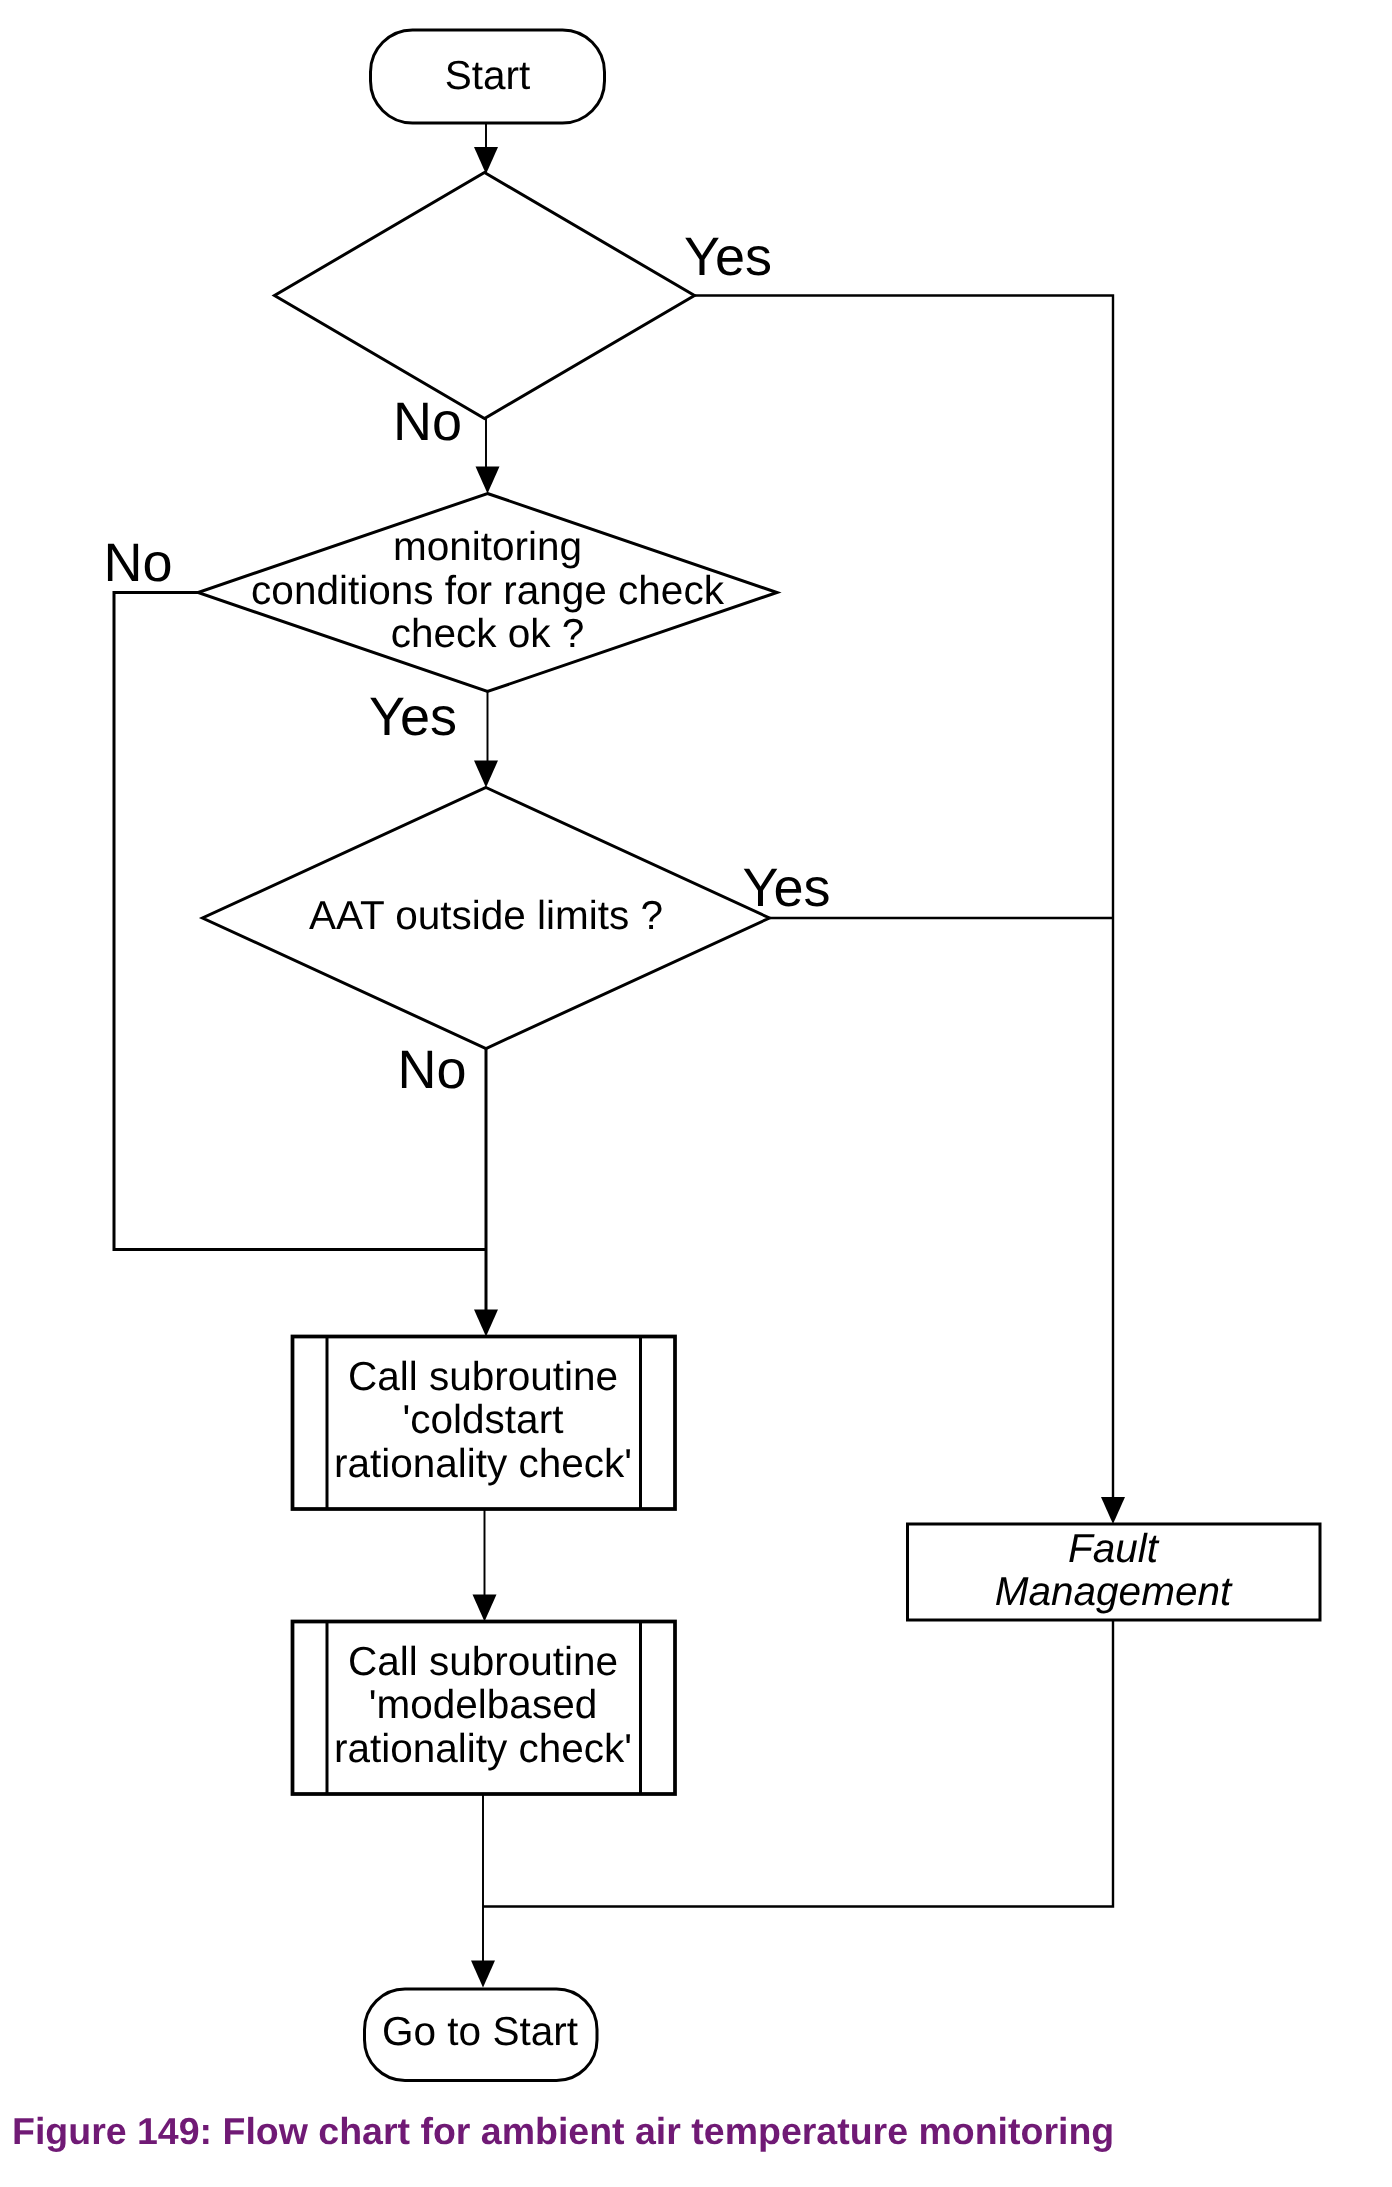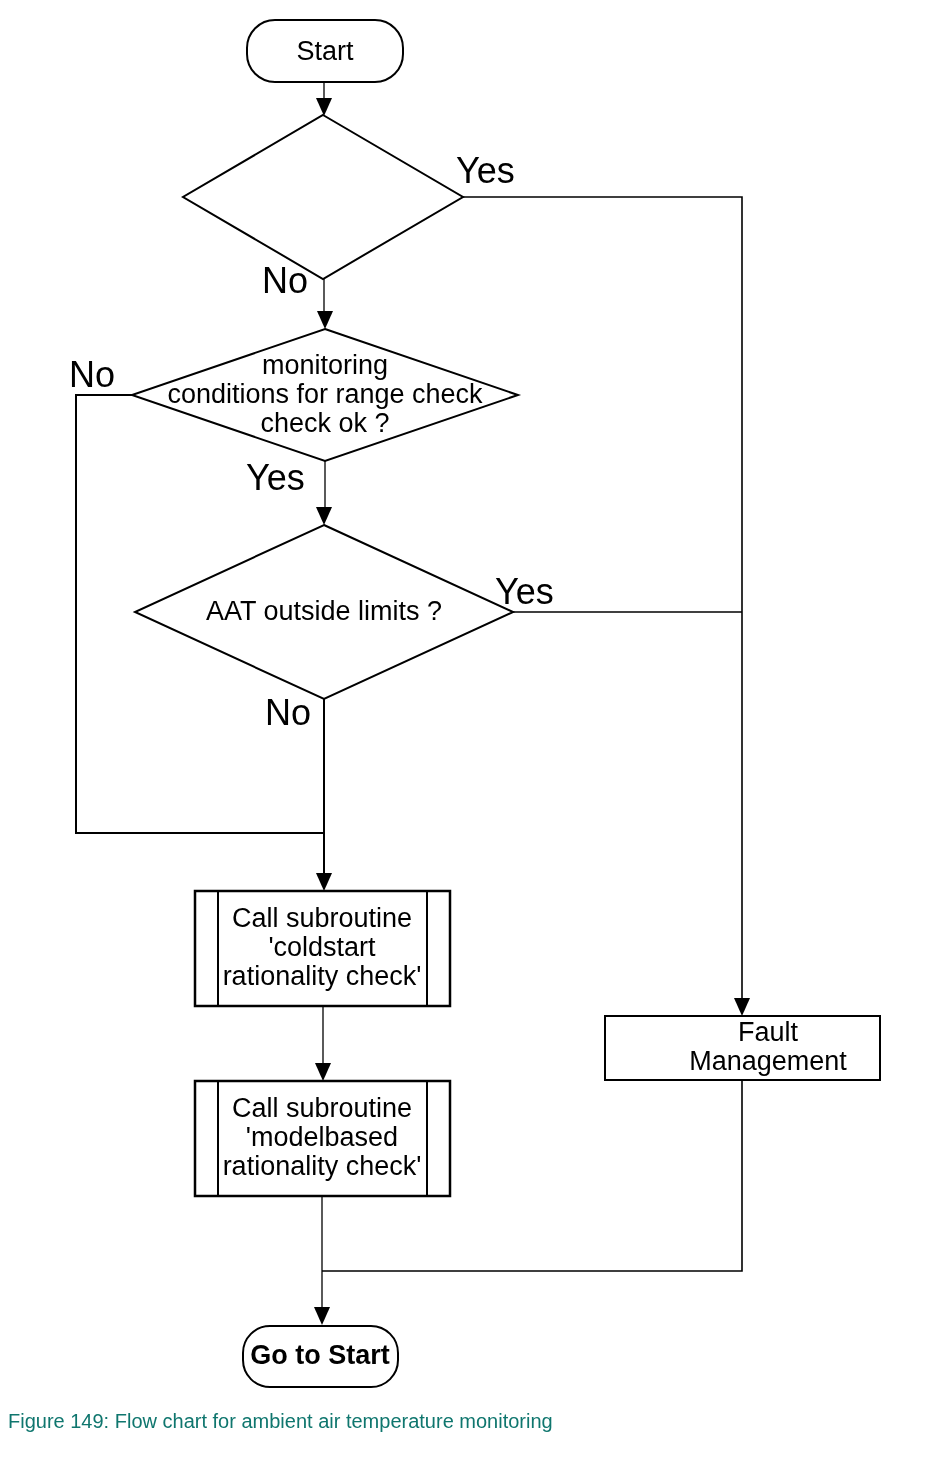--- a/index.html
+++ b/index.html
@@ -33,24 +33,24 @@
     position: absolute;
     font-size: 36px;
     line-height: 30px;
     color: #000000;
     white-space: nowrap;
   }
   .caption {
     position: absolute;
     left: 8px;
     top: 1406px;
-    font-size: 20px;
+    font-size: 25px;
     line-height: 30px;
-    font-weight: normal;
-    color: #0f766e;
+    font-weight: bold;
+    color: #701a75;
     white-space: nowrap;
   }
 </style>
 </head>
 <body>
 
 <div class="stage">
 
   <svg width="928" height="1458" viewBox="0 0 928 1458">
     <g fill="none" stroke="#000000">
@@ -114,23 +114,23 @@
   <div class="node-label" style="left:324px; top:611px;">AAT outside limits ?</div>
 
   <div class="node-label" style="left:322px; top:947px;">Call subroutine
 'coldstart
 rationality check'</div>
 
   <div class="node-label" style="left:322px; top:1137px;">Call subroutine
 'modelbased
 rationality check'</div>
 
-  <div class="node-label" style="left:768px; top:1047px;">Fault Management</div>
+  <div class="node-label" style="left:742px; top:1047px;font-style:italic;">Fault Management</div>
 
-  <div class="node-label" style="left:320px; top:1355px;font-weight:bold;">Go to Start</div>
+  <div class="node-label" style="left:320px; top:1355px;">Go to Start</div>
 
   <div class="edge-label" style="left:456px; top:156px;">Yes</div>
 
   <div class="edge-label" style="left:262px; top:266px;">No</div>
 
   <div class="edge-label" style="left:69px; top:360px;">No</div>
 
   <div class="edge-label" style="left:246px; top:463px;">Yes</div>
 
   <div class="edge-label" style="left:495px; top:577px;">Yes</div>

